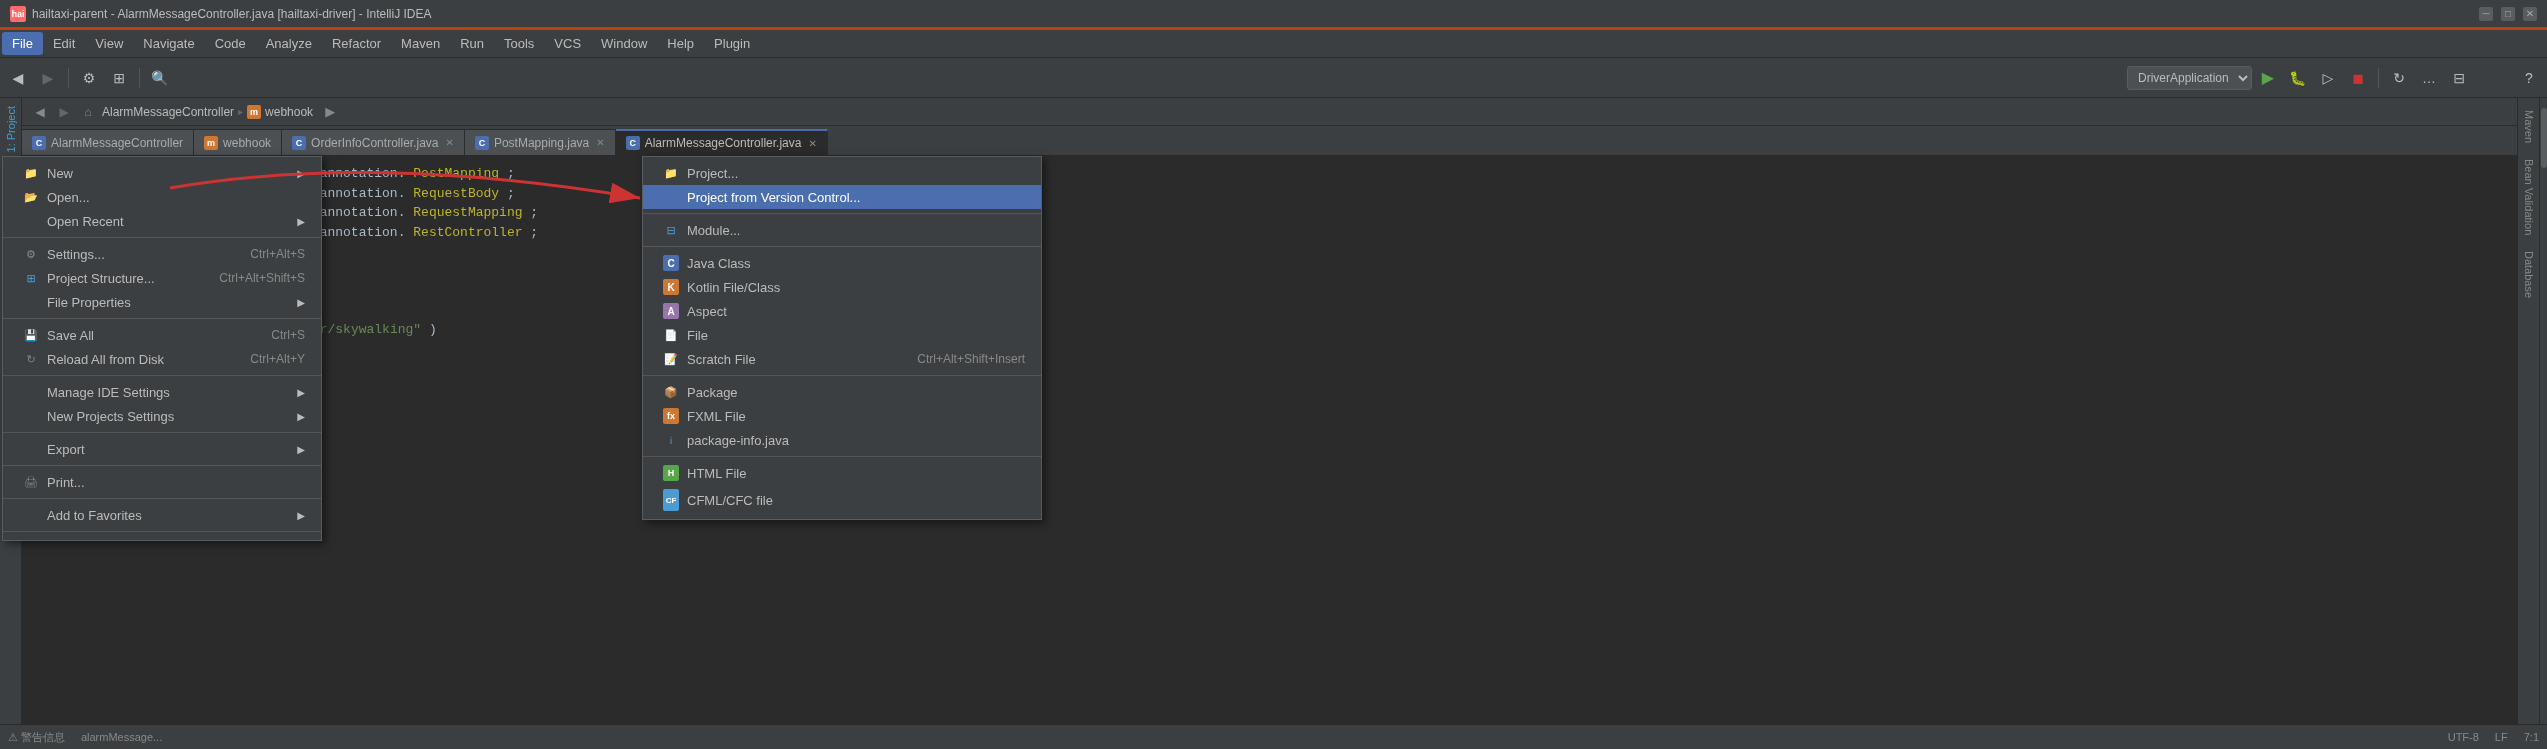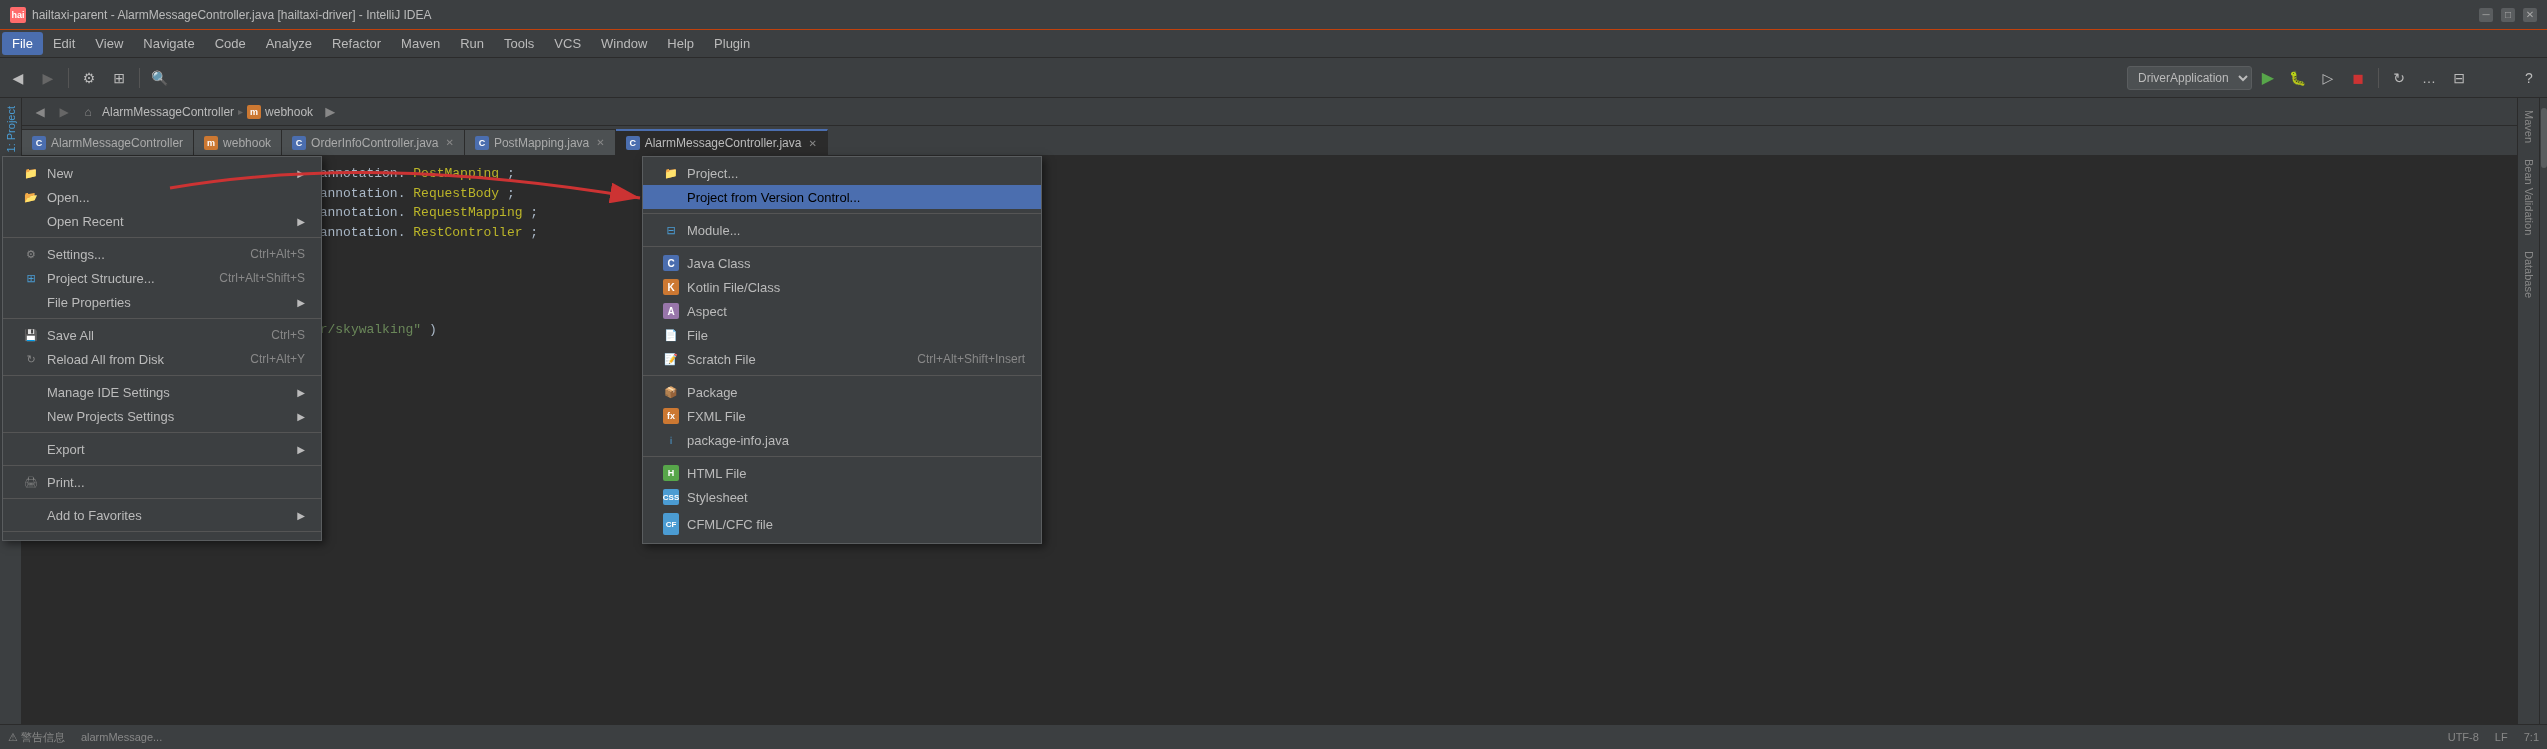--- a/index.html
+++ b/index.html
@@ -15,21 +15,21 @@
     }
 
     
     .title-bar {
       height: 30px;
       background: #3c3f41;
       display: flex;
       align-items: center;
       justify-content: space-between;
       padding: 0 10px;
-      border-bottom: 1px solid #c2410c;
+      border-bottom: 3px solid #c2410c;
     }
     .title-bar-left {
       display: flex;
       align-items: center;
       gap: 6px;
     }
     .app-icon {
       width: 16px;
       height: 16px;
       background: #ff6b6b;
@@ -251,21 +251,21 @@
       cursor: pointer;
       color: #bbbbbb;
       font-size: 13px;
       position: relative;
       white-space: nowrap;
       gap: 8px;
       min-height: 22px;
     }
     .menu-dropdown-item.highlighted {
       background: #4b6eaf;
-      color: #000000;
+      color: #ffffff;
       text-align: right;
     }
     .menu-dropdown-item .shortcut {
       margin-left: auto;
       color: #888;
       font-size: 12px;
       padding-left: 20px;
     }
     .menu-dropdown-item .arrow {
       margin-left: auto;
@@ -651,24 +651,20 @@
     <div class="menu-dropdown-item">
       <span class="item-icon blue" style="font-size:10px;">ℹ</span>
       <span>package-info.java</span>
     </div>
     <div class="menu-separator"></div>
     <div class="menu-dropdown-item">
       <span class="item-icon" style="background:#57a64a; color:white; border-radius:2px; padding:0 2px; font-size:9px; font-weight:bold;">H</span>
       <span>HTML File</span>
     </div>
     <div class="menu-dropdown-item">
-      <span class="item-icon css" style="background:#4b9cd3; color:white; border-radius:2px; padding:0 1px; font-size:8px; font-weight:bold;">CSS</span>
-      <span>Stylesheet</span>
-    </div>
-    <div class="menu-dropdown-item">
       <span class="item-icon" style="background:#4b9cd3; color:white; border-radius:2px; padding:11px 1px; font-size:8px; font-weight:bold;">CF</span>
       <span>CFML/CFC file</span>
     </div>
   </div>
 
   <svg class="red-arrow" width="700" height="120">
     <defs>
       <marker id="arrowhead" markerWidth="10" markerHeight="7" refX="10" refY="3.5" orient="auto">
         <polygon points="0 0, 10 3.5, 0 7" fill="#cc3333"></polygon>
       </marker>

